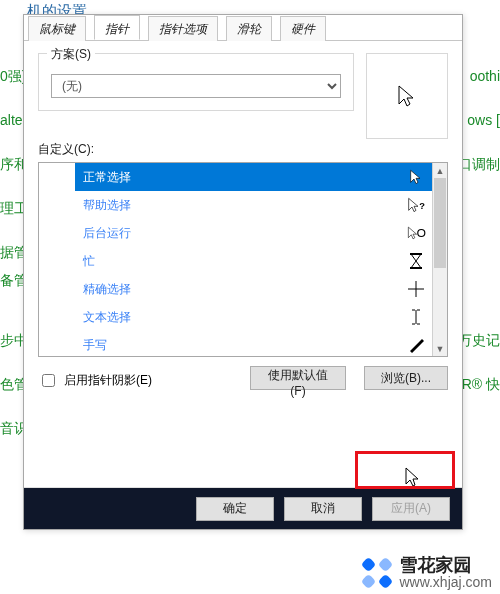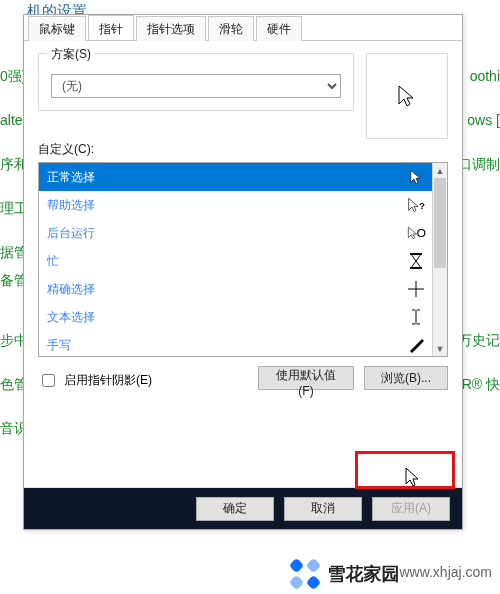--- a/index.html
+++ b/index.html
@@ -54,24 +54,25 @@
     display: flex;
     border-bottom: 1px solid #c6c6c6;
     padding: 0 4px;
     height: 26px;
   }
   .tab {
     padding: 4px 10px 3px 10px;
     border: 1px solid #c6c6c6;
     border-bottom: none;
     background: #f8f8f8;
-    margin-right: 2px;
+    margin-right: 8px;
     position: relative;
     top: 1px;
     color: #222;
+    font-style: italic;
   }
   .tab.active {
     background: #ffffff;
     border-bottom: 1px solid #ffffff;
     top: 0;
     padding-top: 5px;
   }
   .tab-body {
     flex: 1;
     padding: 12px 14px 8px 14px;
@@ -114,20 +115,21 @@
     color: #222;
   }
   .btn.disabled { color: #a0a0a0; }
   .scheme-buttons { margin-top: 10px; display: flex; gap: 14px; justify-content: center; }
   
   .custom-label { margin: 2px 0 4px 0; color: #222; }
   .list-wrap {
     display: flex;
     border: 1px solid #a8a8a8;
     height: 195px;
+    padding-left: 36px;
   }
   .list {
     flex: 1;
     overflow: hidden;
   }
   .list-row {
     display: flex; align-items: center; justify-content: space-between;
     height: 28px;
     padding: 0 6px 0 8px;
     color: #3b82f6;
@@ -137,21 +139,21 @@
   .scrollbar {
     width: 15px;
     background: #f0f0f0;
     border-left: 1px solid #d0d0d0;
     display: flex; flex-direction: column;
   }
   .sb-btn { height: 15px; display: flex; align-items: center; justify-content: center; color: #666; font-size: 9px; }
   .sb-track { flex: 1; position: relative; }
   .sb-thumb { position: absolute; top: 0; left: 1px; right: 1px; height: 90px; background: #cdcdcd; }
   .shadow-row { display: flex; align-items: center; gap: 6px; margin-top: 14px; }
-  .action-row { display: flex; justify-content: flex-end; gap: 10px; margin-top: -24px; }
+  .action-row { display: flex; justify-content: flex-end; gap: 18px; margin-top: -24px; }
   .highlight-box {
     position: absolute;
     border: 3px solid #e8121b;
     pointer-events: none;
   }
   
   .footer {
     height: 42px;
     border-top: 1px solid #e0e0e0;
     background: #0f172a;
@@ -164,21 +166,21 @@
     position: absolute;
     right: 8px; bottom: 4px;
     display: flex; align-items: center; gap: 6px;
   }
   .wm-logo {
     width: 32px; height: 32px;
     display: grid; grid-template-columns: 1fr 1fr; grid-template-rows: 1fr 1fr; gap: 2px;
   }
   .wm-dot { background: #0d6efd; border-radius: 4px; transform: rotate(45deg); width: 11px; height: 11px; margin: auto; }
   .wm-dot.lite { background: #8ab8ff; }
-  .wm-text { display: flex; flex-direction: row; line-height: 1.05; }
+  .wm-text { display: flex; flex-direction: column; line-height: 1.05; }
   .wm-main { font-size: 18px; font-weight: bold; color: #222; }
   .wm-sub  { font-size: 14px; color: #666; }
   input[type=checkbox] { width:13px; height:13px; }
 </style>
 </head>
 <body>
 
 <div class="bg-title">机的设置</div>
 
 <span class="bg-link" style="top:68px;left:0">0强)</span>

